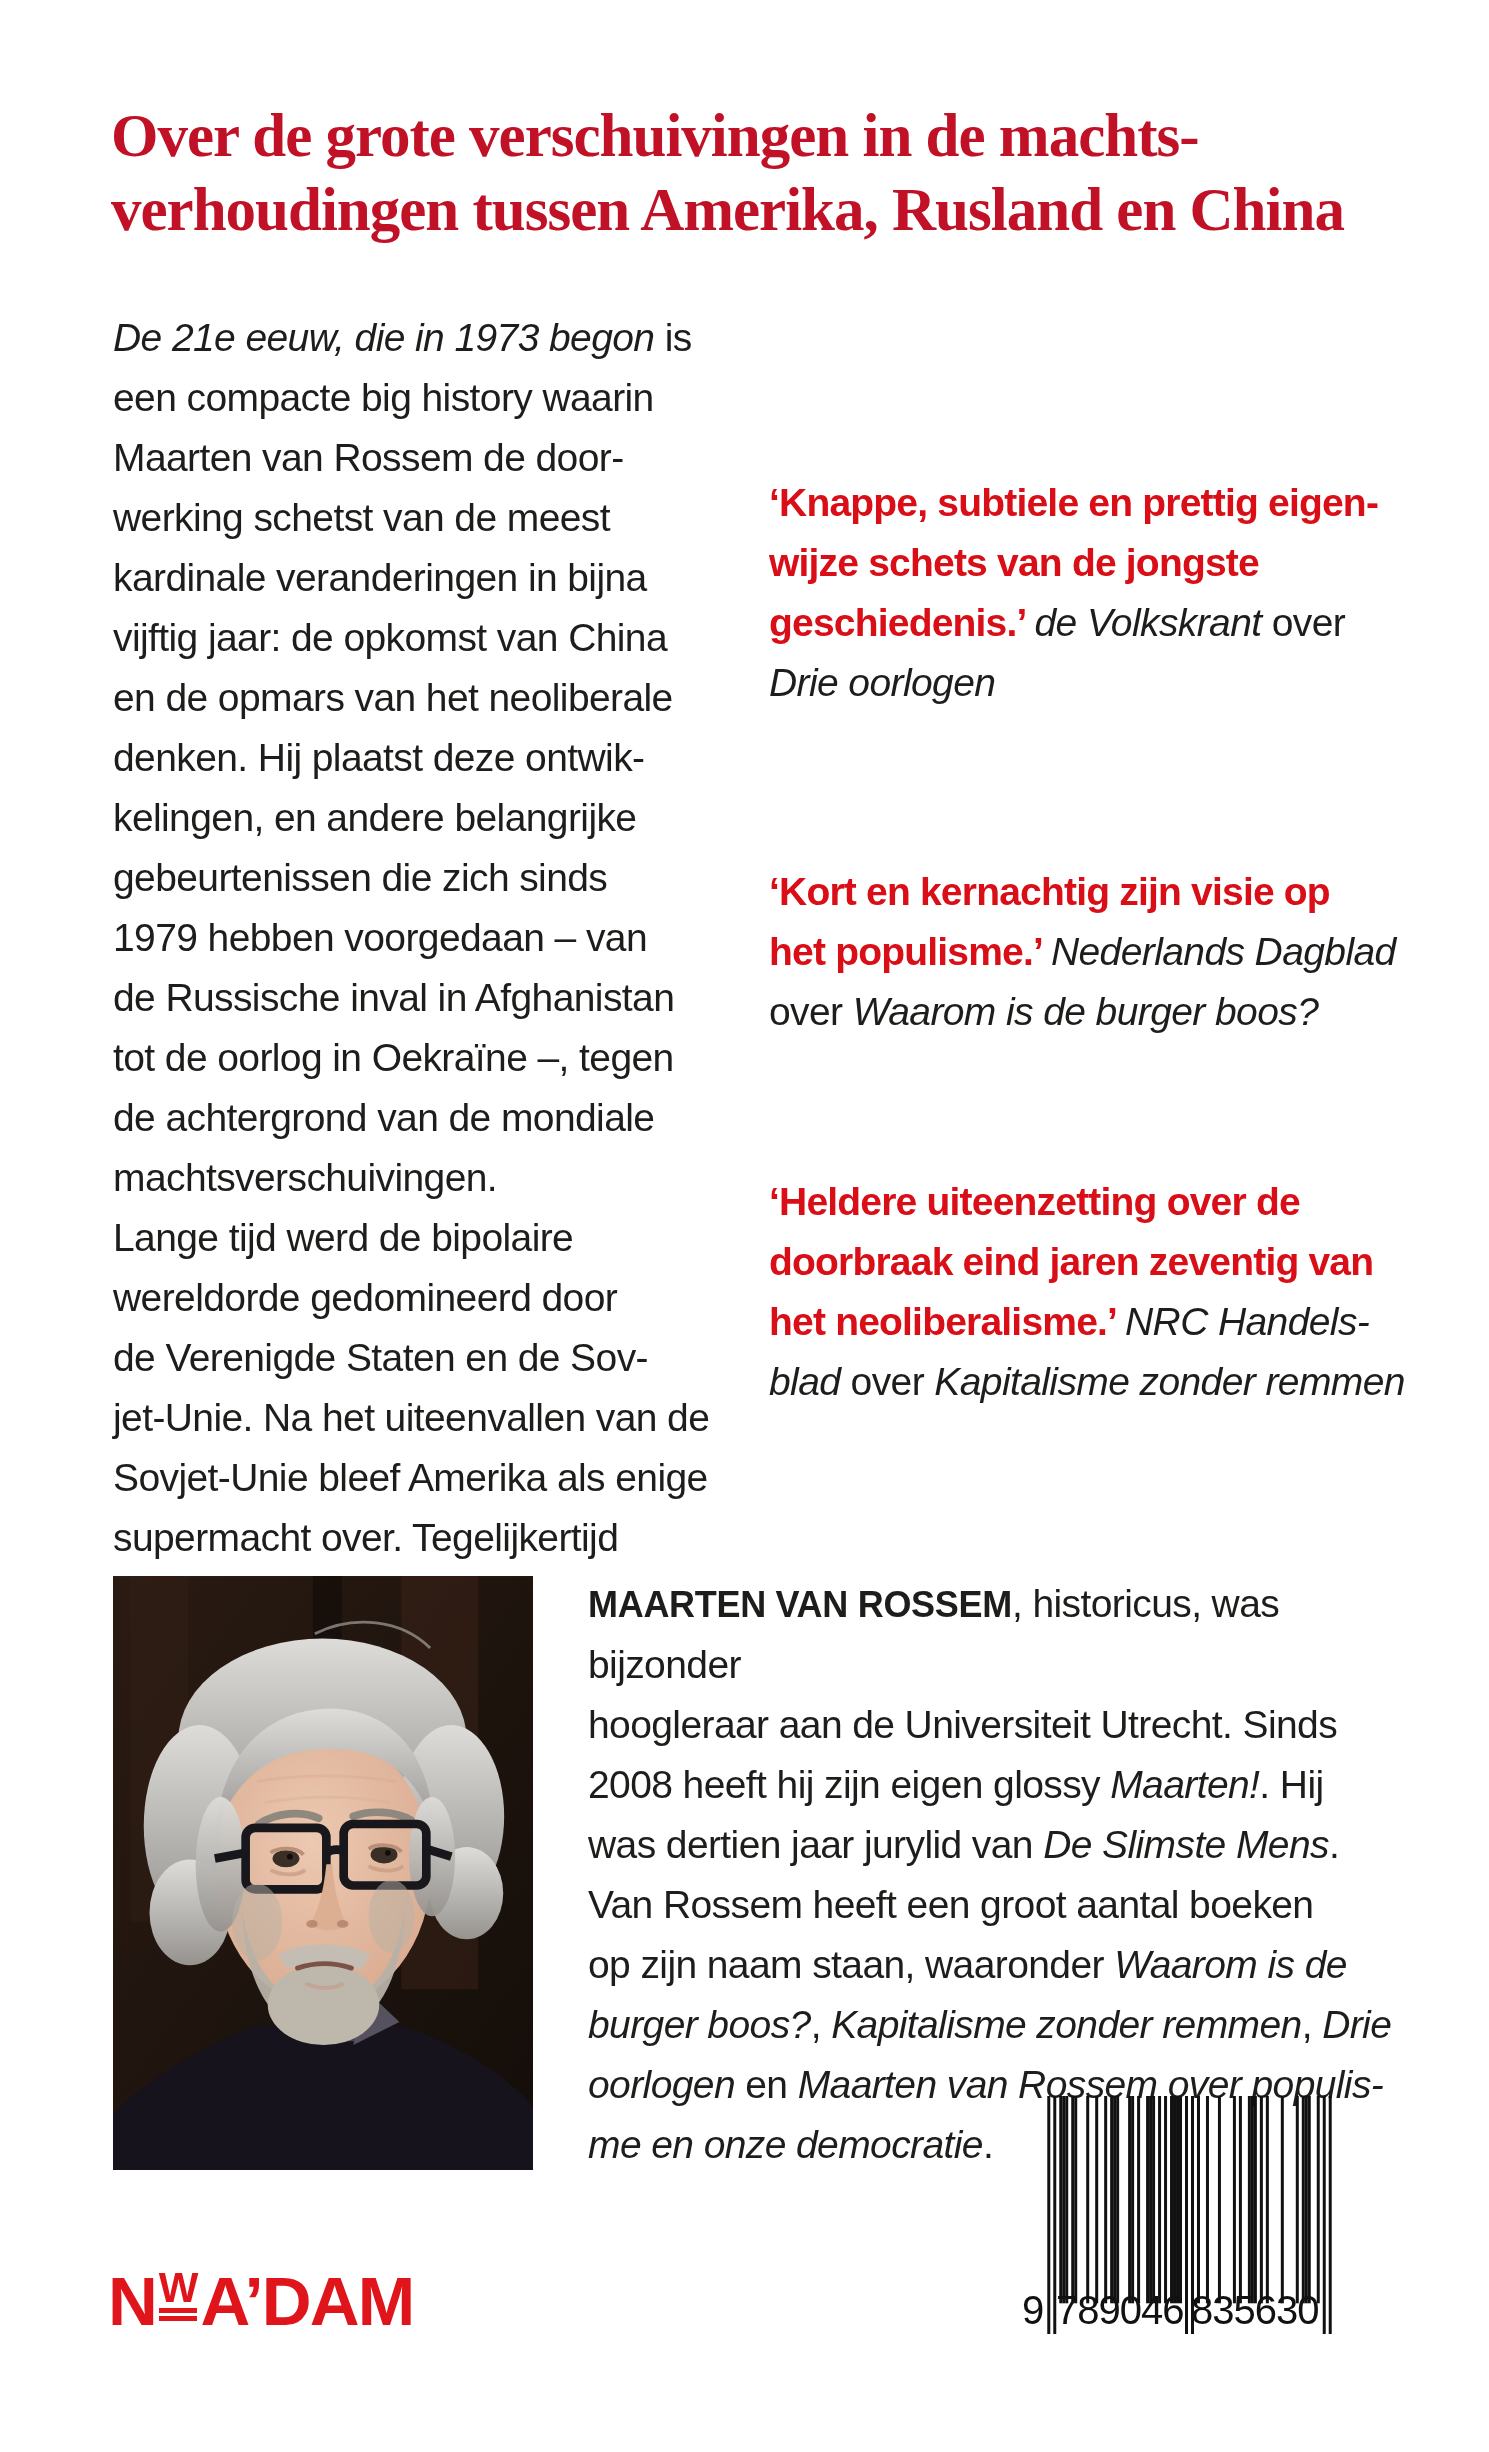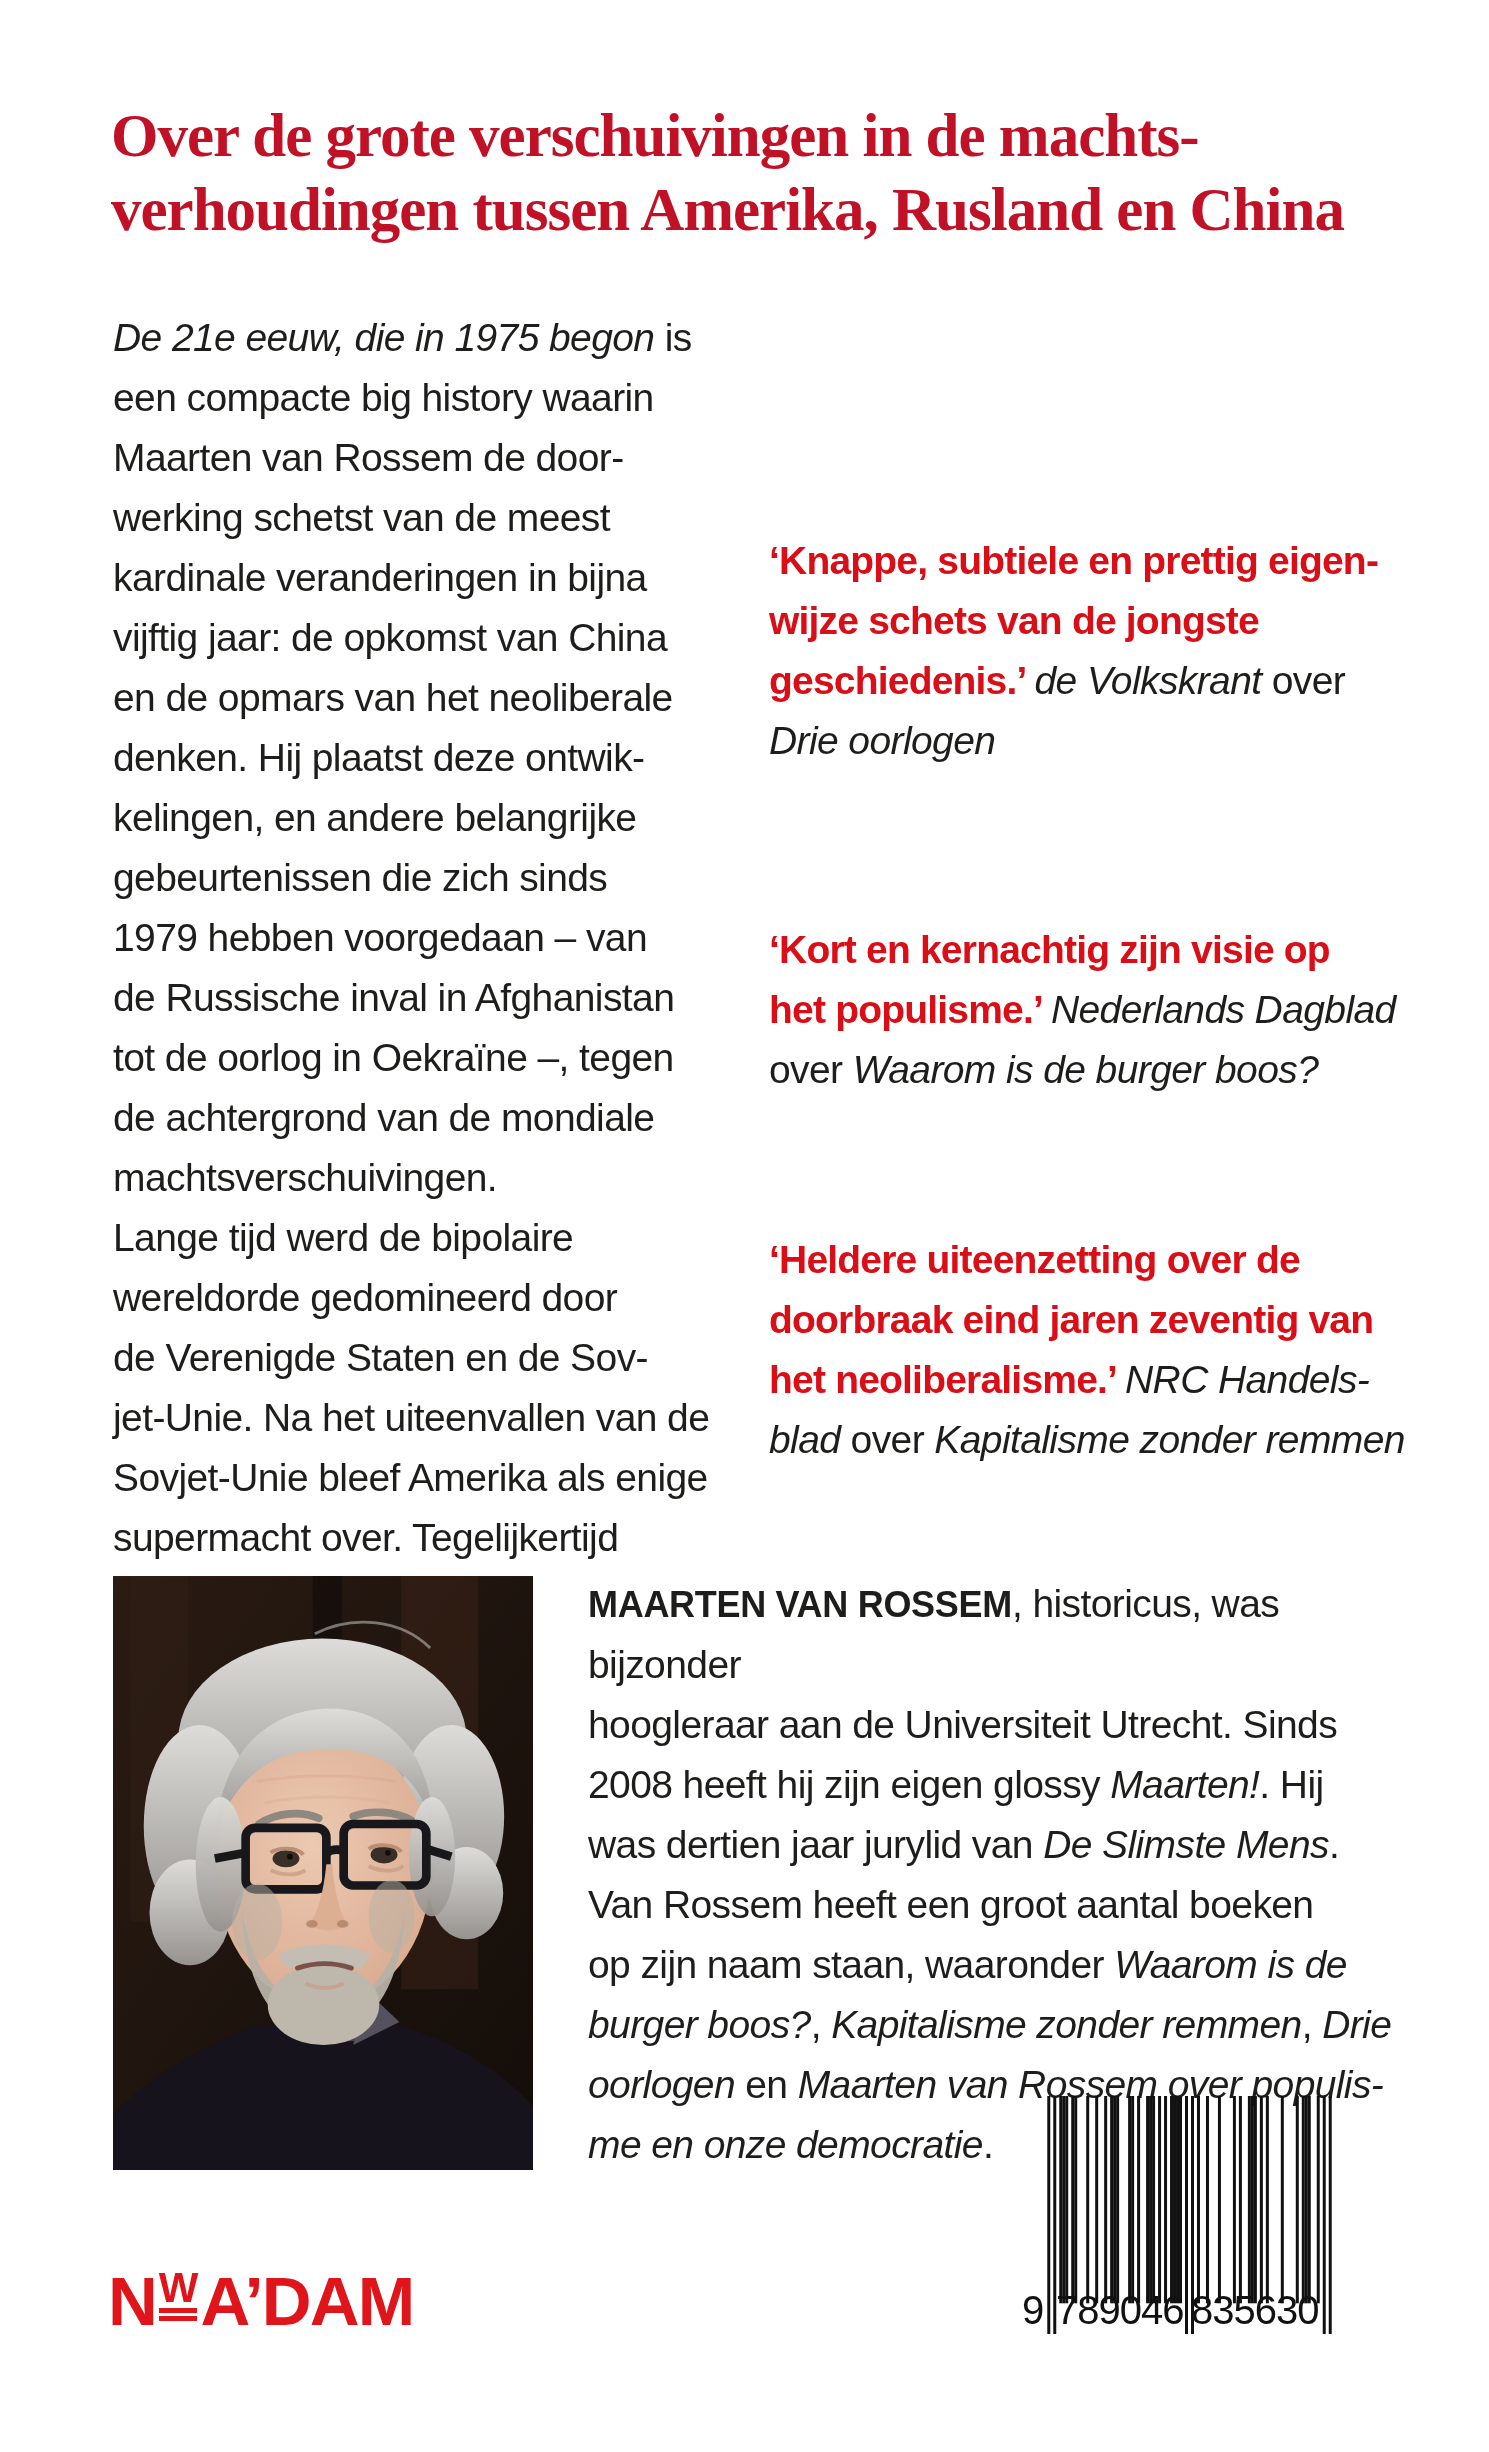--- a/index.html
+++ b/index.html
@@ -8,21 +8,21 @@
   .abs{position:absolute;}
   .title{left:111px;top:99px;width:1287px;
          font-family:"Liberation Serif",serif;font-weight:700;
          font-size:61px;line-height:74px;letter-spacing:-1px;
          color:var(--title-red,#c11126);white-space:pre-line;}
   .bodytext{font-size:39px;line-height:60px;letter-spacing:-0.6px;white-space:pre-line;}
   .col1{left:113px;top:308px;width:653px;}
   .col2{left:769px;top:308px;width:672px;}
   .italic{font-style:italic;}
   .quote .red{color:var(--quote-red,#d90e17);font-weight:700;letter-spacing:-0.8px;}
-  .q1{margin-top:103px;}
+  .q1{margin-top:45px;}
   .q2{margin-top:29px;}
   .q3{margin-top:10px;}
   .bio{left:588px;top:1574px;width:817px;}
   .caps{font-weight:700;font-size:36px;letter-spacing:-0.3px;}
   .photo{left:113px;top:1576px;width:420px;height:594px;display:block;}
   .barcode{left:1018px;top:2096px;width:327px;height:246px;}
   #barcode-svg{position:absolute;left:29px;top:0;width:285px;height:238px;fill:var(--barcode,#111111);}
   .bc-digit{position:absolute;top:192px;font-size:40px;letter-spacing:-1px;color:var(--barcode,#111111);
             font-family:"Liberation Sans",sans-serif;}
   .bc-left{left:-5.8px;width:31px;text-align:right;}
@@ -37,21 +37,21 @@
                margin-top:3.8px;box-sizing:content-box;}
 </style>
 </head>
 <body>
 
 <div class="page">
 
   <div class="abs title">Over de grote verschuivingen in de machts-
 verhoudingen tussen Amerika, Rusland en China</div>
 
-  <div class="abs bodytext col1"><span class="italic">De 21e eeuw, die in 1975 begon</span><span> is
+  <div class="abs bodytext col1"><span class="italic">De 21e eeuw, die in 1973 begon</span><span> is
 een compacte big history waarin
 Maarten van Rossem de door-
 werking schetst van de meest
 kardinale veranderingen in bijna
 vijftig jaar: de opkomst van China
 en de opmars van het neoliberale
 denken. Hij plaatst deze ontwik-
 kelingen, en andere belangrijke
 gebeurtenissen die zich sinds
 1979 hebben voorgedaan – van

